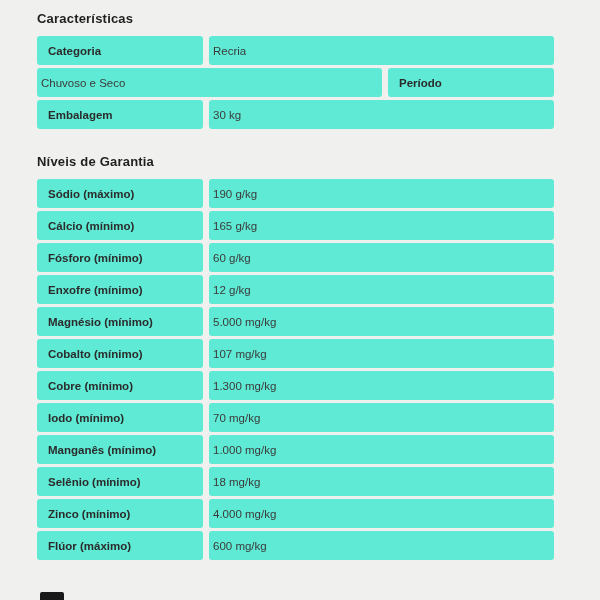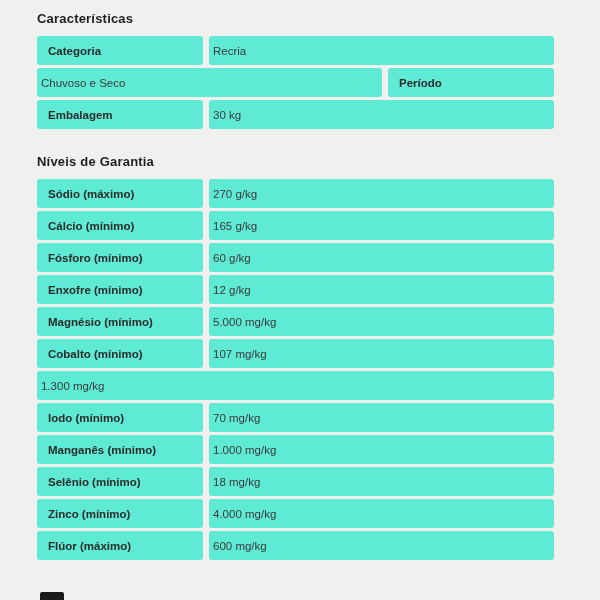--- a/index.html
+++ b/index.html
@@ -87,21 +87,21 @@
           <div class="cell value">30 kg</div>
         </div>
       </div>
     </div>
 
     <div class="section">
       <h2 class="section-title">Níveis de Garantia</h2>
       <div class="spec-table">
         <div class="row">
           <div class="cell label">Sódio (máximo)</div>
-          <div class="cell value">270 g/kg</div>
+          <div class="cell value">190 g/kg</div>
         </div>
         <div class="row">
           <div class="cell label">Cálcio (mínimo)</div>
           <div class="cell value">165 g/kg</div>
         </div>
         <div class="row">
           <div class="cell label">Fósforo (mínimo)</div>
           <div class="cell value">60 g/kg</div>
         </div>
         <div class="row">
@@ -110,20 +110,21 @@
         </div>
         <div class="row">
           <div class="cell label">Magnésio (mínimo)</div>
           <div class="cell value">5.000 mg/kg</div>
         </div>
         <div class="row">
           <div class="cell label">Cobalto (mínimo)</div>
           <div class="cell value">107 mg/kg</div>
         </div>
         <div class="row">
+          <div class="cell label">Cobre (mínimo)</div>
           <div class="cell value">1.300 mg/kg</div>
         </div>
         <div class="row">
           <div class="cell label">Iodo (mínimo)</div>
           <div class="cell value">70 mg/kg</div>
         </div>
         <div class="row">
           <div class="cell label">Manganês (mínimo)</div>
           <div class="cell value">1.000 mg/kg</div>
         </div>

